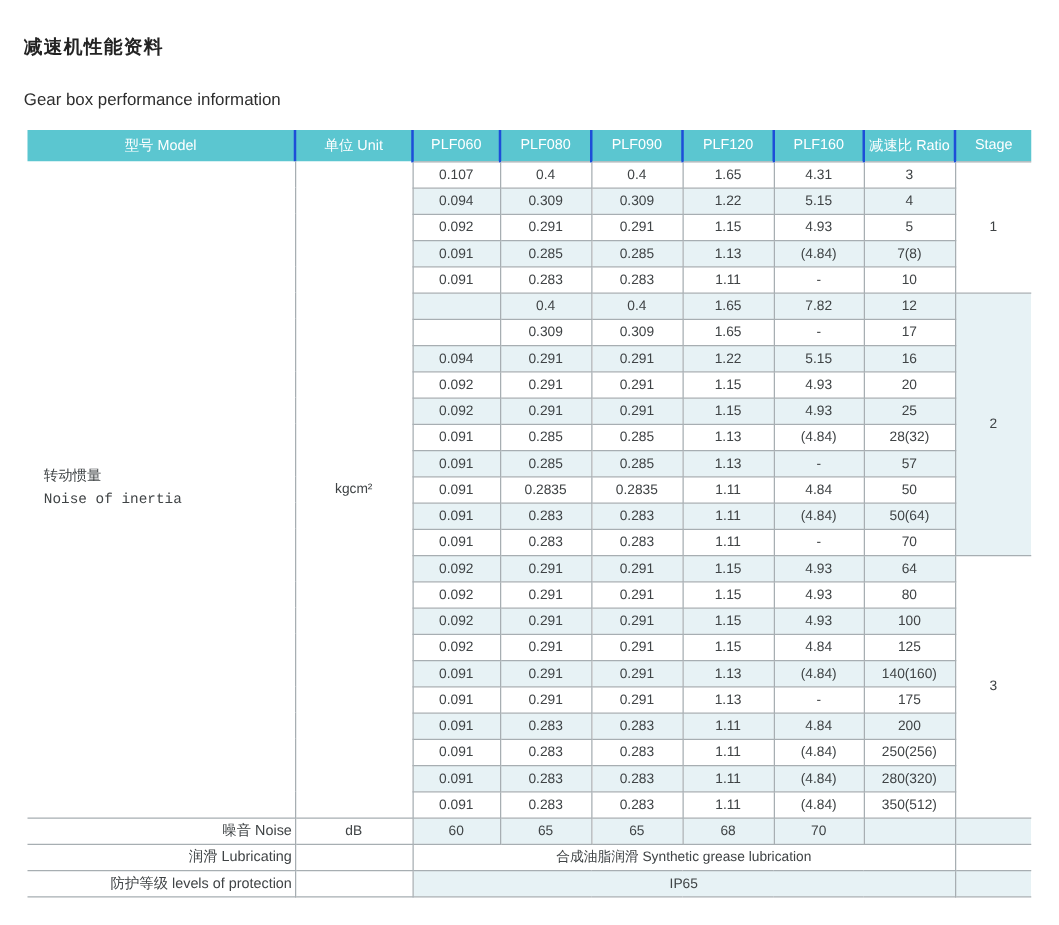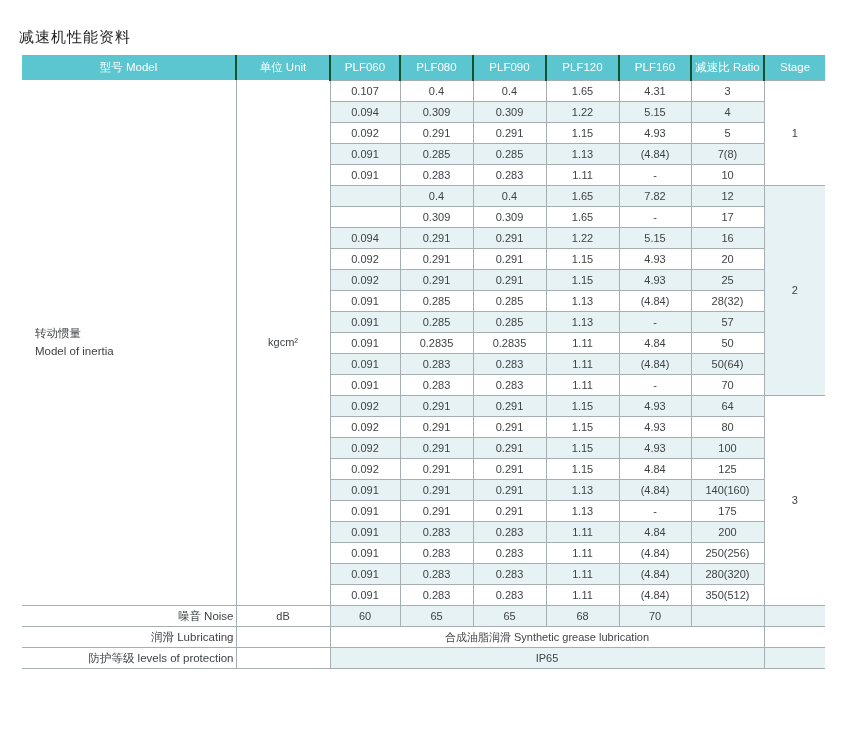--- a/index.html
+++ b/index.html
@@ -6,35 +6,35 @@
   html, body {
     margin: 0; padding: 0;
     width: 847px; height: 740px;
     background: #ffffff;
     font-family: "Liberation Sans", "DejaVu Sans", sans-serif;
     color: #3f4345;
   }
   .page { padding: 28px 22px 0 19px; }
 
   .title-zh {
-    font-size: 15px; font-weight: normal; color: #232323;
-    letter-spacing: 1px; margin: 0 0 8px 0;
+    font-size: 15px; font-weight: bold; color: #232323;
+    letter-spacing: 1px; margin: 0 0 25px 0;
   }
   .title-en {
     font-size: 13.5px; color: #2e2e2e; margin: 0 0 17px 0;
   }
 
   table.perf {
     border-collapse: collapse; table-layout: fixed;
     width: 803px; margin-left: 3px;
   }
   th {
     background: var(--header-bg, #5bc6d0);
     color: #ffffff; font-weight: normal; font-size: 11.5px;
-    height: 25px; padding: 0; border: none; border-right: 2px solid #14532d;
+    height: 25px; padding: 0; border: none; border-right: 2px solid #1d4ed8;
   }
   th:last-child { border-right: none; text-align: center; }
 
   td {
     border: 1px solid #a7aeb2;
     height: 20px; line-height: 20px; padding: 0 2px;
     font-size: 11px; text-align: center; vertical-align: middle;
     color: #3f4345; overflow: hidden; white-space: nowrap;
   }
   td.stripe { background: var(--stripe-bg, #e7f2f5); }
@@ -43,27 +43,28 @@
     border-left: none; border-top: none;
     text-align: left; padding-left: 13px;
     font-size: 11.5px; line-height: 1.6; white-space: normal;
   }
   td.cell-unit { border-top: none; font-size: 11px; }
   td.cell-stage { border-right: none; }
   td.cell-label {
     border-left: none; text-align: right; padding-left: 13px; font-size: 11.5px;
   }
   td.cell-endstage { border-right: none; }
-  .model-zh, .model-en { pointer-events: none; }
+  .model-zh, .model-en { pointer-events: none; font-family: Liberation Mono, monospace; }
 </style>
 </head>
 <body>
 
 <div class="page">
   <div class="title-zh">减速机性能资料</div>
+  <div class="title-en">Gear box performance information</div>
 
   <table class="perf">
     <colgroup id="cols">
         <col style="width: 214px;">
         <col style="width: 94px;">
         <col style="width: 70px;">
         <col style="width: 73px;">
         <col style="width: 73px;">
         <col style="width: 73px;">
         <col style="width: 72px;">
@@ -80,21 +81,21 @@
           <th>PLF120</th>
           <th>PLF160</th>
           <th>减速比 Ratio</th>
           <th>Stage</th>
         </tr>
     </thead>
     <tbody id="tbody">
         <tr>
           <td class="cell-model" rowspan="25">
             <div class="model-zh">转动惯量</div>
-            <div class="model-en">Model of inertia</div>
+            <div class="model-en">Noise of inertia</div>
           </td>
           <td class="cell-unit" rowspan="25">kgcm²</td>
           <td class="cell-data">0.107</td>
           <td class="cell-data">0.4</td>
           <td class="cell-data">0.4</td>
           <td class="cell-data">1.65</td>
           <td class="cell-data">4.31</td>
           <td class="cell-data">3</td>
           <td class="cell-stage" rowspan="5">1</td>
         </tr>

